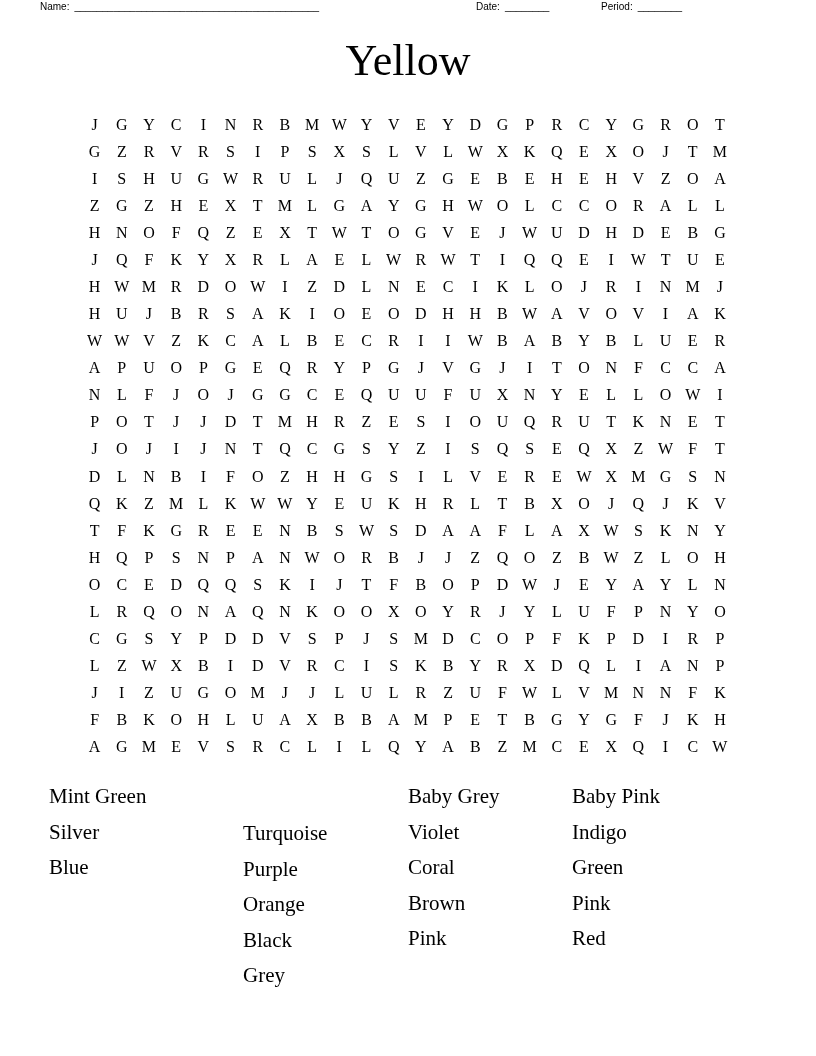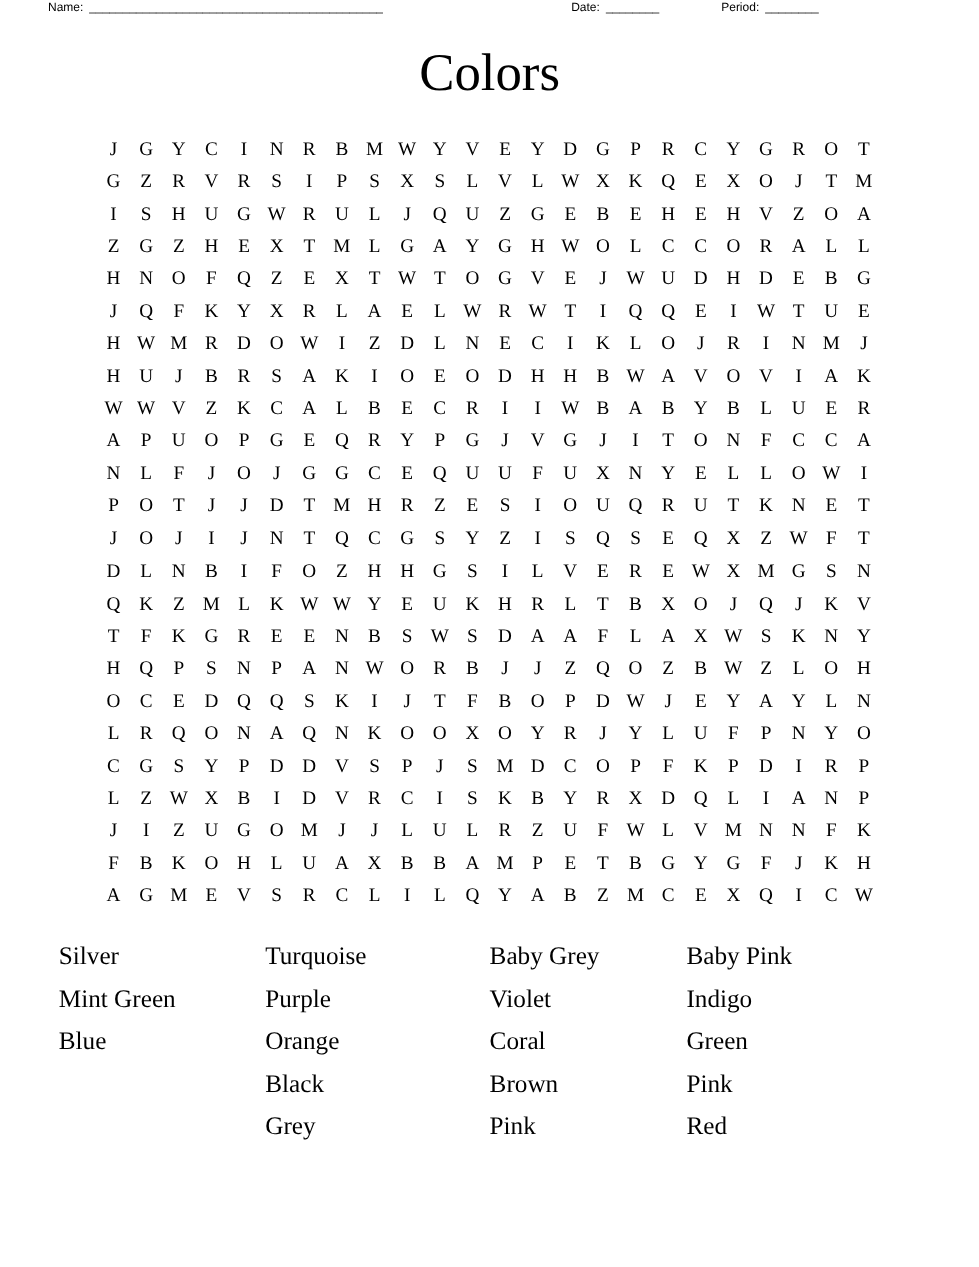--- a/index.html
+++ b/index.html
@@ -23,34 +23,34 @@
   }
   #grid{
     position:absolute;left:81px;top:111px;
     display:grid;grid-template-columns:repeat(24,27.2px);grid-auto-rows:27.08px;
     font-size:16px;
   }
   #grid span{display:flex;align-items:center;justify-content:center;}
   .wcol{position:absolute;top:779px;font-size:21px;}
   .wcol div{height:35.56px;line-height:35.56px;white-space:pre;}
   #wcol0{left:49px;}
-  #wcol1{left:221px;}
+  #wcol1{left:243px;margin-top:37px;}
   #wcol2{left:408px;}
   #wcol3{left:572px;}
 </style>
 </head>
 <body>
 
 <div>
   <span class="header-item" id="name-field"><span>Name:</span><span class="blank">____________________________________________</span></span>
   <span class="header-item" id="date-field"><span>Date:</span><span class="blank">________</span></span>
   <span class="header-item" id="period-field"><span>Period:</span><span class="blank">________</span></span>
 </div>
 
-<h1 class="title">Colors</h1>
+<h1 class="title">Yellow</h1>
 
 <div id="grid">
     <span>J</span>
     <span>G</span>
     <span>Y</span>
     <span>C</span>
     <span>I</span>
     <span>N</span>
     <span>R</span>
     <span>B</span>
@@ -619,22 +619,22 @@
     <span>E</span>
     <span>X</span>
     <span>Q</span>
     <span>I</span>
     <span>C</span>
     <span>W</span>
   </div>
 
 <div>
   <div class="wcol" id="wcol0">
+      <div>Mint Green</div>
       <div>Silver</div>
-      <div>Mint Green</div>
       <div>Blue</div>
     </div>
   <div class="wcol" id="wcol1">
       <div>Turquoise</div>
       <div>Purple</div>
       <div>Orange</div>
       <div>Black</div>
       <div>Grey</div>
     </div>
   <div class="wcol" id="wcol2">

